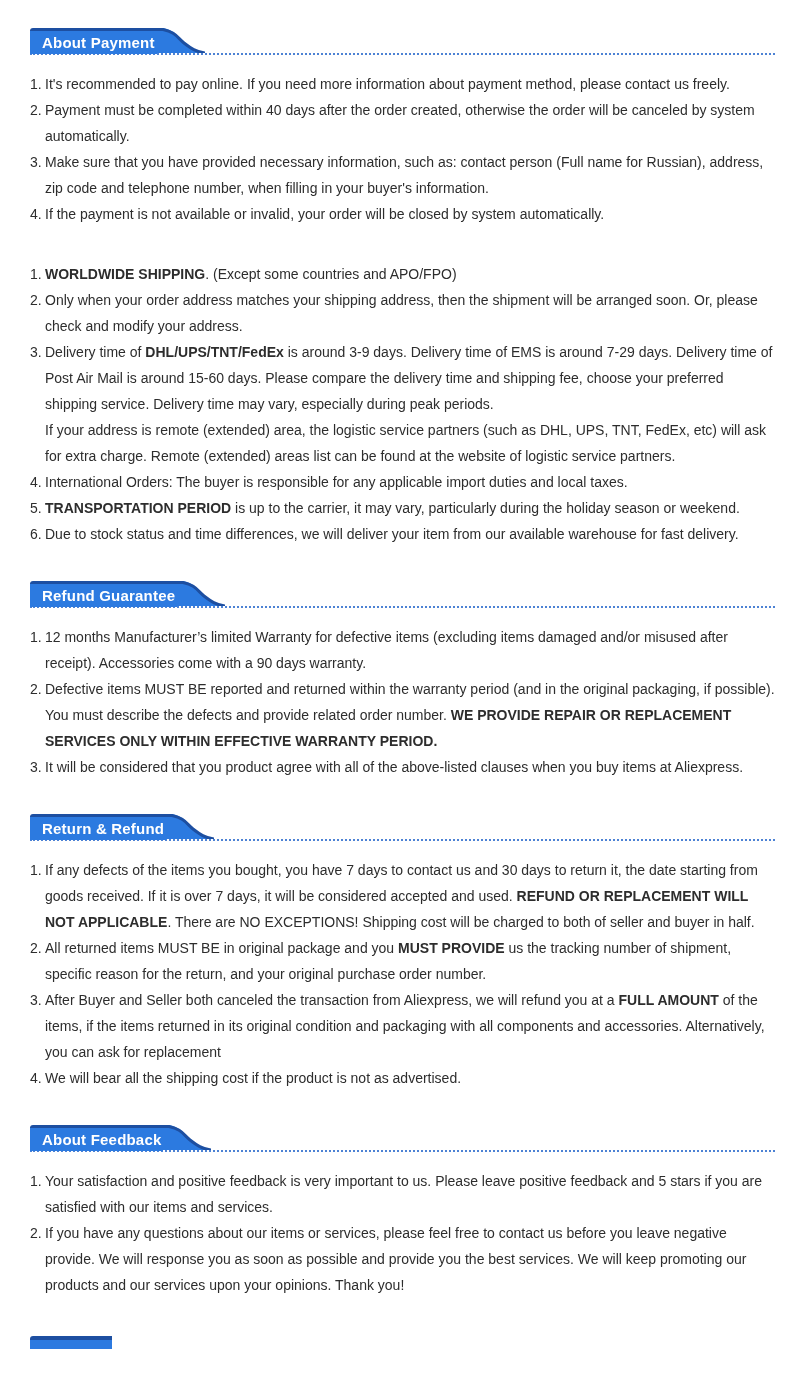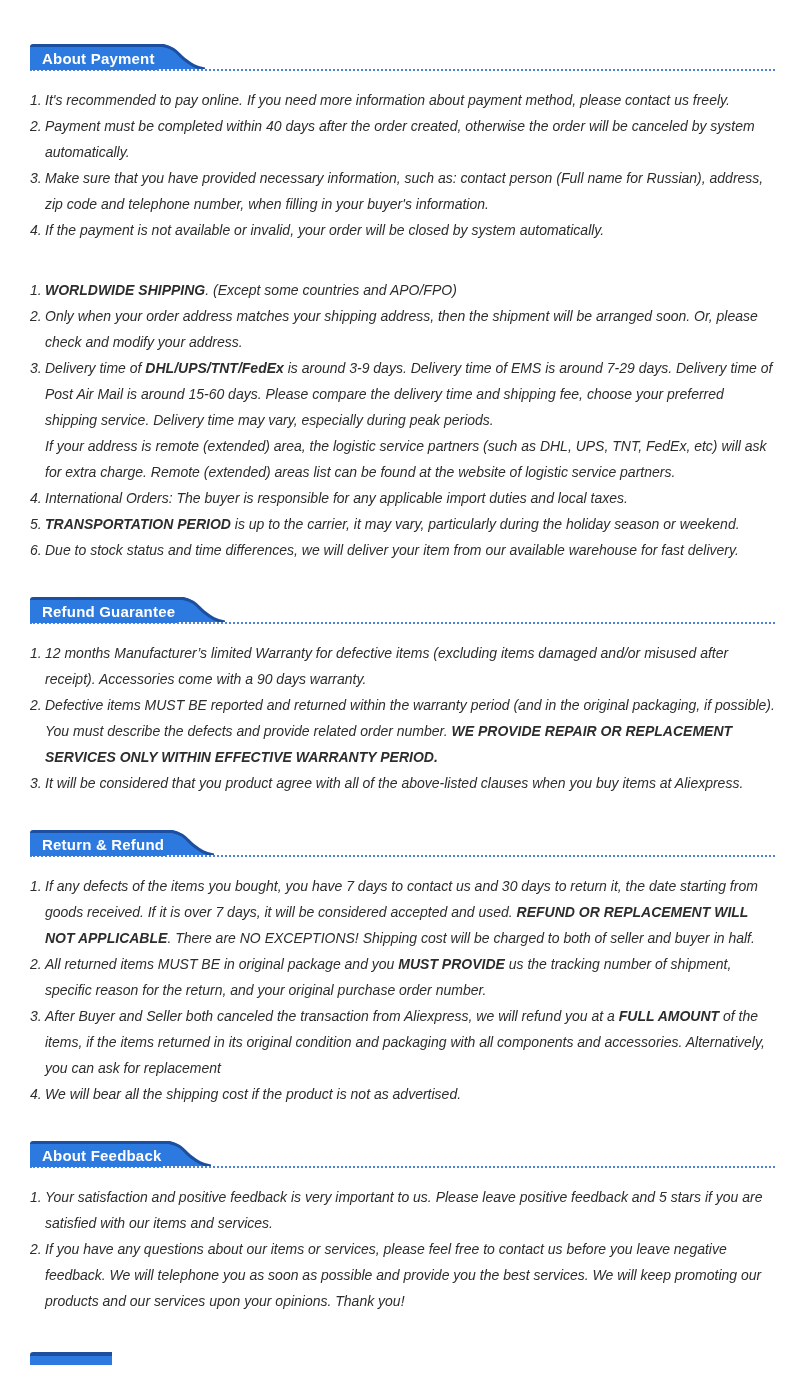--- a/index.html
+++ b/index.html
@@ -9,21 +9,21 @@
   }
   body {
     width: 800px;
     height: 1386px;
     overflow: hidden;
     font-family: "Liberation Sans", "DejaVu Sans", sans-serif;
     color: #2d2d2d;
     box-sizing: border-box;
     padding: 28px 25px 0 30px;
   }
-  .sec { margin-bottom: 34px; margin-top: 16px; }
+  .sec { margin-bottom: 34px; }
 
   
   .ribbon-row {
     position: relative;
     height: 25px;
     border-bottom: 2px dotted #4d82d4;
   }
   .ribbon {
     position: absolute;
     left: 0;
@@ -48,21 +48,20 @@
   }
   .ribbon-tail { display: block; height: 25px; }
 
   
   ol.items {
     list-style: none;
     counter-reset: n;
     margin: 16px 0 0 0;
     padding: 0;
     width: 745px;
-    font-style: italic;
   }
   ol.items li {
     counter-increment: n;
     position: relative;
     padding-left: 15px;
     font-size: 14px;
     line-height: 26px;
   }
   ol.items li::before {
     content: counter(n) ".";
@@ -153,17 +152,17 @@
     <div class="ribbon">
       <span class="ribbon-label">About Feedback</span>
       <svg class="ribbon-tail" width="48" height="25" viewBox="0 0 48 25">
         <path d="M0,0 L6,0 C18,2.5 20,8 27,14 C34,19.5 39,23 48,25 L0,25 Z" fill="#2c7ae0"></path>
         <path d="M0,1.5 L6,1.5 C18,4 20,9 27,15 C34,20.5 39,23.8 48,25" fill="none" stroke="#1d4fa1" stroke-width="3"></path>
       </svg>
     </div>
   </div>
   <ol class="items">
       <li>Your satisfaction and positive feedback is very important to us. Please leave positive feedback and 5 stars if you are satisfied with our items and services.</li>
-      <li>If you have any questions about our items or services, please feel free to contact us before you leave negative feedback. We will telephone you as soon as possible and provide you the best services. We will keep promoting our products and our services upon your opinions. Thank you!</li>
+      <li>If you have any questions about our items or services, please feel free to contact us before you leave negative provide. We will response you as soon as possible and provide you the best services. We will keep promoting our products and our services upon your opinions. Thank you!</li>
     </ol>
 </section>
 
 <div class="partial-ribbon"></div>
 
 </body></html>

